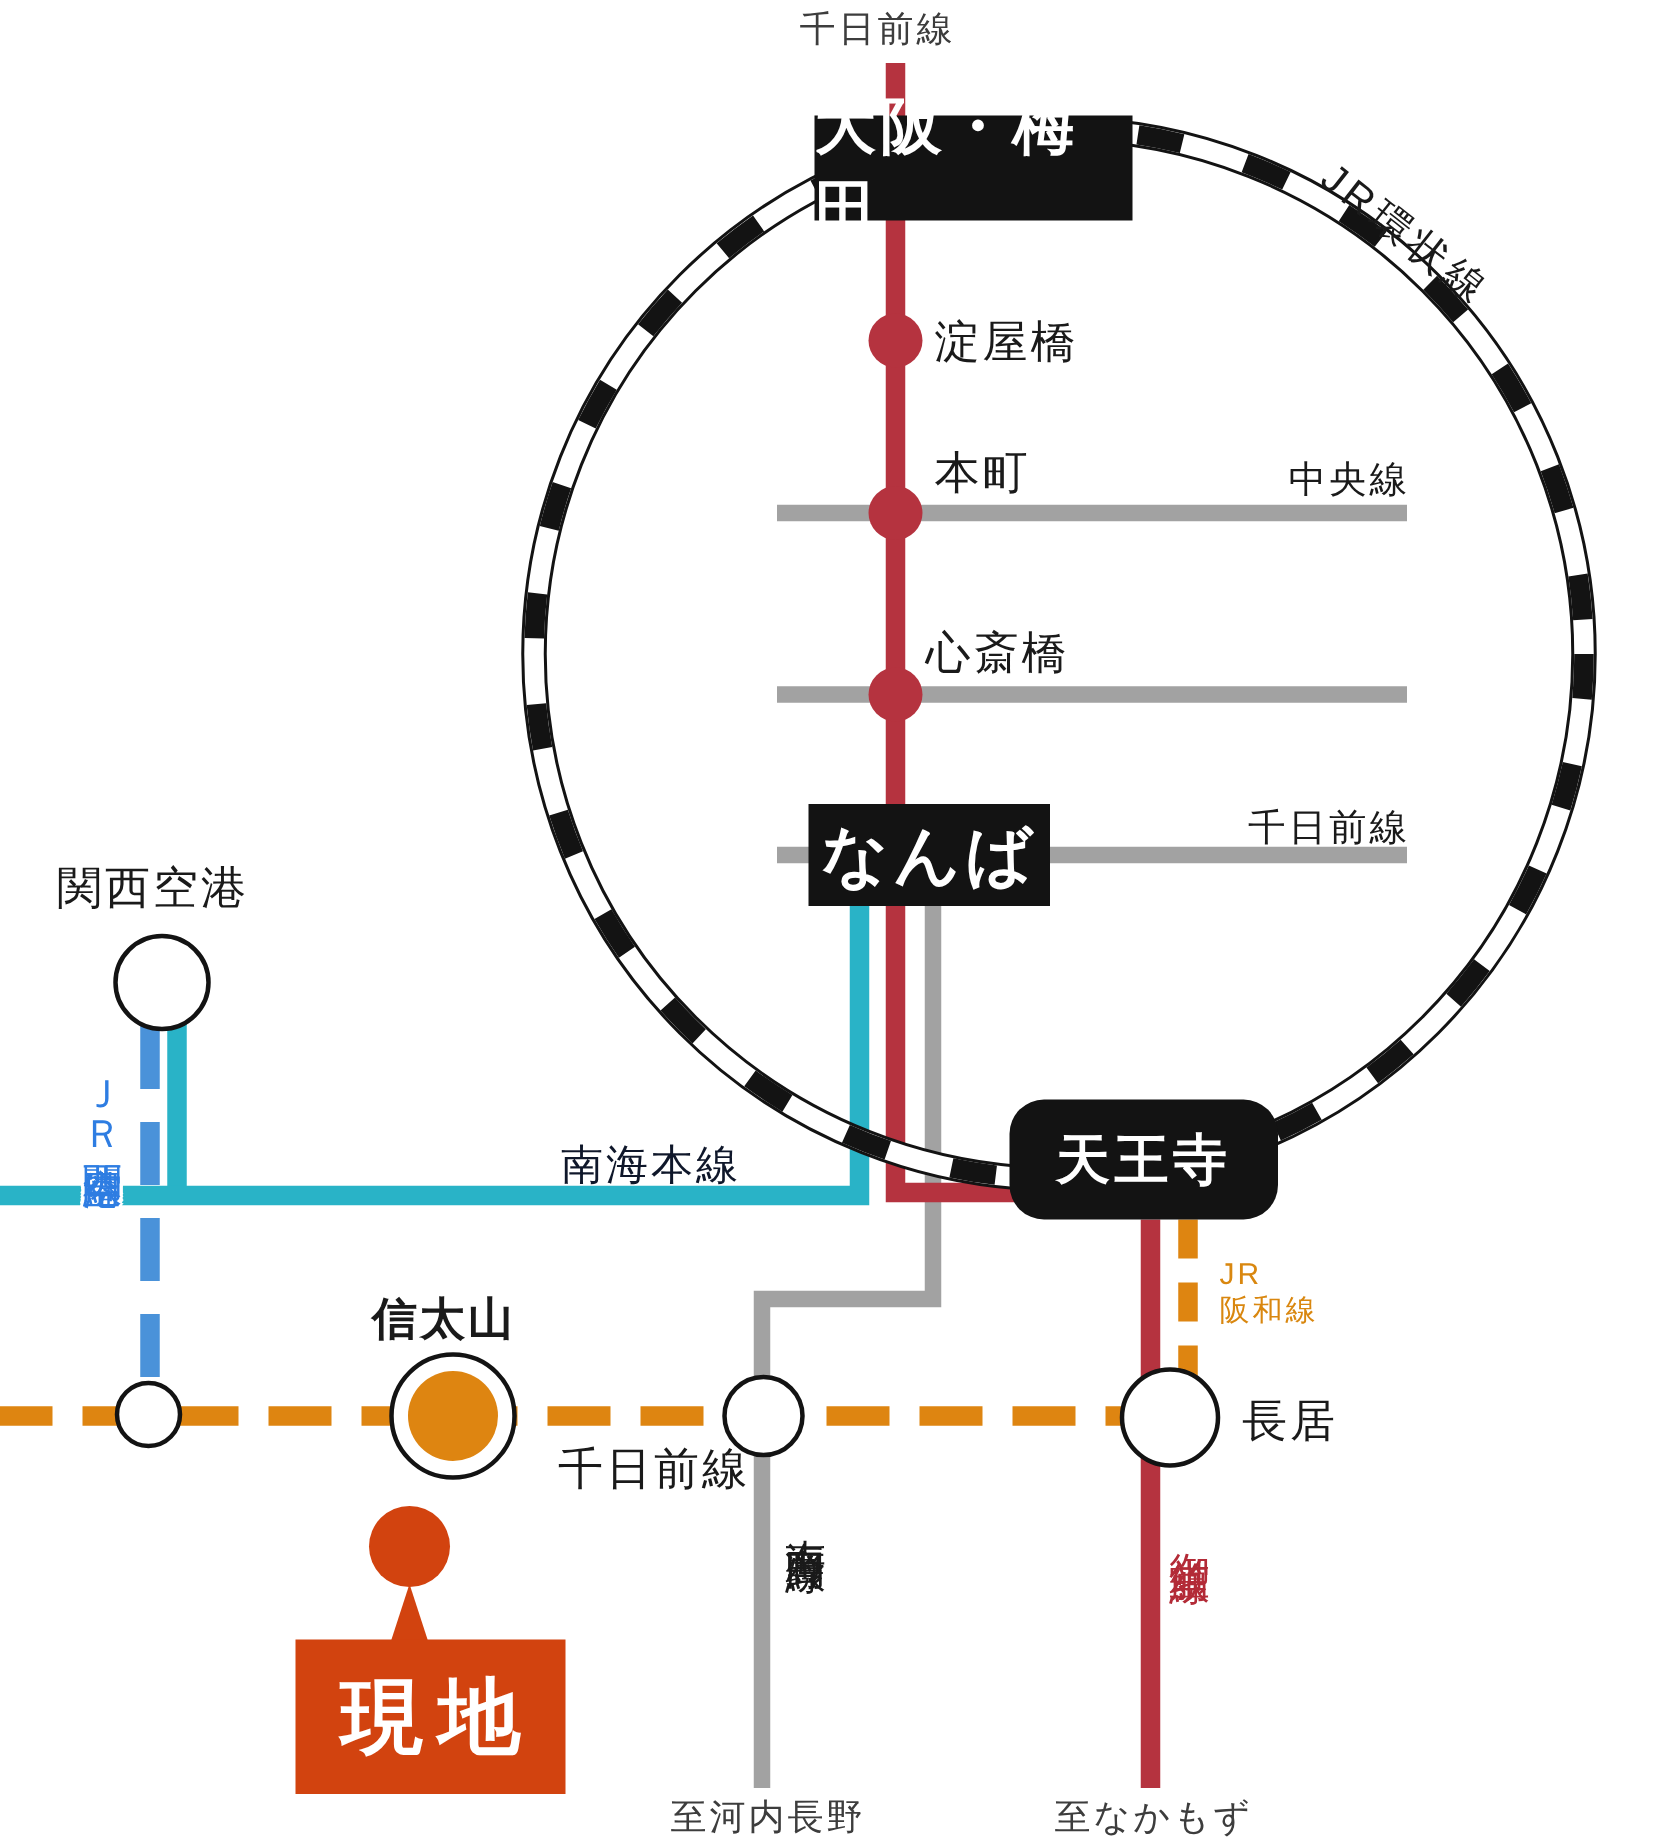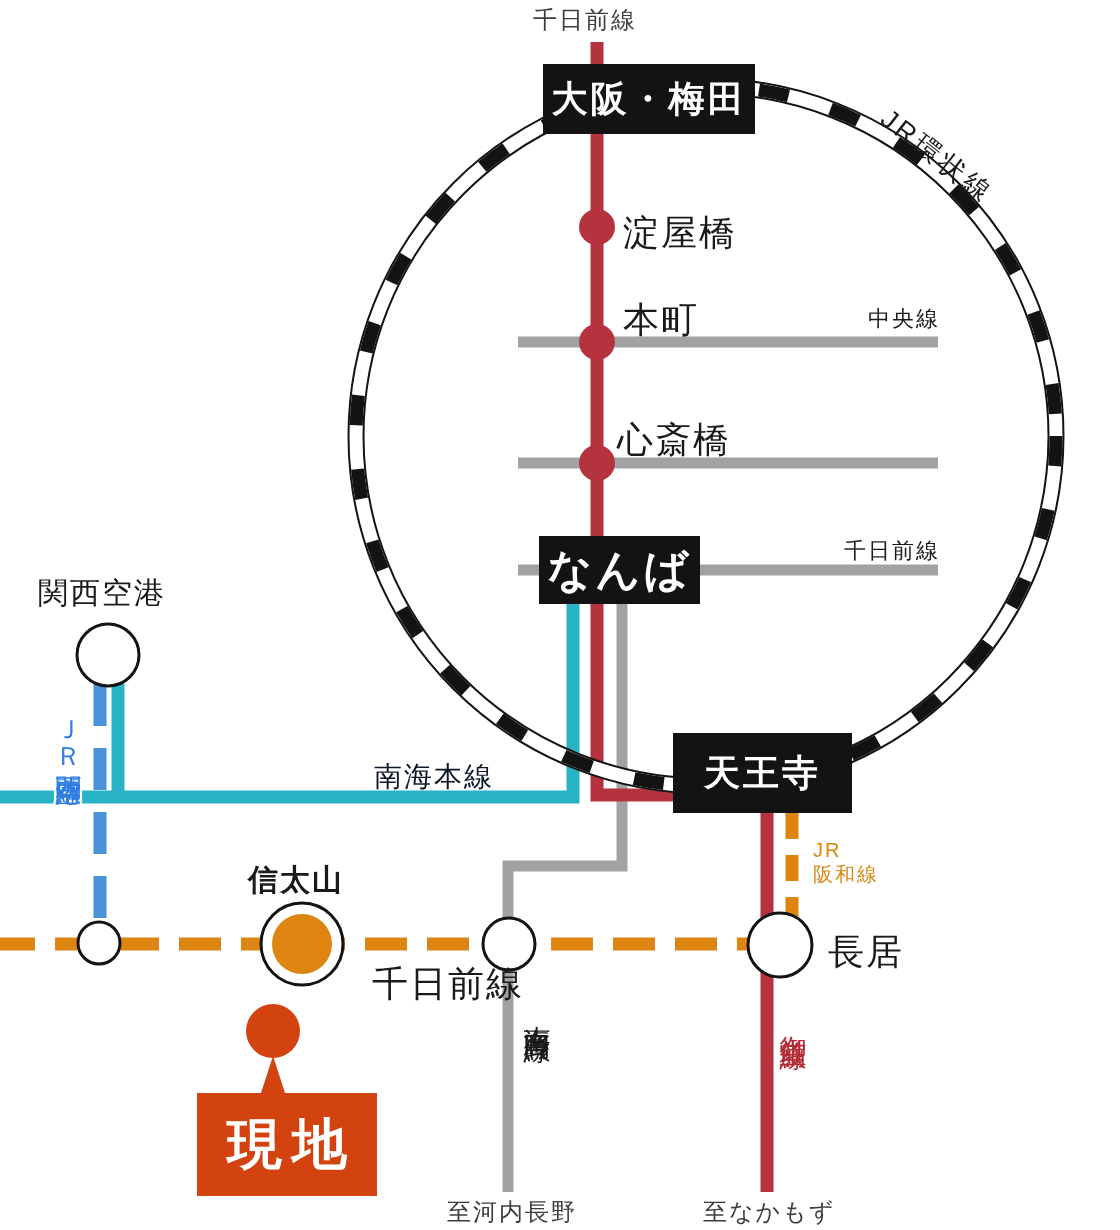--- a/index.html
+++ b/index.html
@@ -3,22 +3,22 @@
 <meta charset="utf-8">
 <style>
   html,body{margin:0;padding:0;background:#fff;}
   #canvas{
     position:relative;width:1120px;height:1230px;background:#fff;overflow:hidden;
     font-family:"Liberation Sans","DejaVu Sans",sans-serif;
   }
   #railmap-svg{position:absolute;left:0;top:0;z-index:1;}
   .lbl{position:absolute;z-index:3;color:#1a1a1a;white-space:nowrap;line-height:1.15;}
   .terminal{font-size:24px;color:#3d3d3d;letter-spacing:2px;}
-  .station{font-size:36px;font-weight:500;letter-spacing:2px;}
-  .linelbl{font-size:22px;font-weight:500;letter-spacing:2px;}
+  .station{font-size:30px;font-weight:500;letter-spacing:2px;}
+  .linelbl{font-size:25px;font-weight:500;letter-spacing:2px;}
   .right-align{text-align:right;}
   .blackbox{
     position:absolute;z-index:4;background:#131313;color:#fff;
     display:flex;align-items:center;justify-content:center;
     font-weight:700;letter-spacing:3px;
   }
   .vert{
     writing-mode:vertical-rl;text-orientation:upright;
     font-size:27px;letter-spacing:3px;font-weight:500;
   }
@@ -70,27 +70,27 @@
     <circle cx="99" cy="943" r="21" fill="#fff" stroke="#131313" stroke-width="3"></circle>
     <circle cx="302" cy="944" r="41" fill="#fff" stroke="#131313" stroke-width="3"></circle>
     <circle cx="302" cy="944" r="30" fill="#de8511"></circle>
     <circle cx="509" cy="944" r="26" fill="#fff" stroke="#131313" stroke-width="3"></circle>
     <circle cx="780" cy="945" r="32" fill="#fff" stroke="#131313" stroke-width="3"></circle>
 
     <circle cx="273" cy="1031" r="27" fill="#d2430f"></circle>
     <polygon points="260,1096 286,1096 273,1056" fill="#d2430f"></polygon>
   </svg>
 
-  <div class="blackbox" style="left:543px;top:64px;width:212px;height:70px;font-size:36px;">
+  <div class="blackbox" style="left:543px;top:77px;width:212px;height:70px;font-size:41px;">
     <span>大阪・梅田</span>
   </div>
   <div class="blackbox" style="left:539px;top:536px;width:161px;height:68px;font-size:44px;">
     <span>なんば</span>
   </div>
-  <div class="blackbox" style="left:673px;top:733px;width:179px;height:80px;font-size:36px;">
+  <div class="blackbox" style="left:673px;top:733px;width:179px;height:80px;font-size:36px;border-radius:23px;">
     <span>天王寺</span>
   </div>
 
   <div class="lbl terminal" style="left:533px;top:6px;">千日前線</div>
   <div class="lbl terminal" style="left:447px;top:1198px;">至河内長野</div>
   <div class="lbl terminal" style="left:703px;top:1198px;">至なかもず</div>
 
   <div class="lbl" id="jr-loop-label" style="left:884px;top:100px;">JR環状線</div>
   <div class="lbl linelbl right-align" style="right:180px;top:306px;">中央線</div>
   <div class="lbl linelbl right-align" style="right:180px;top:538px;">千日前線</div>

